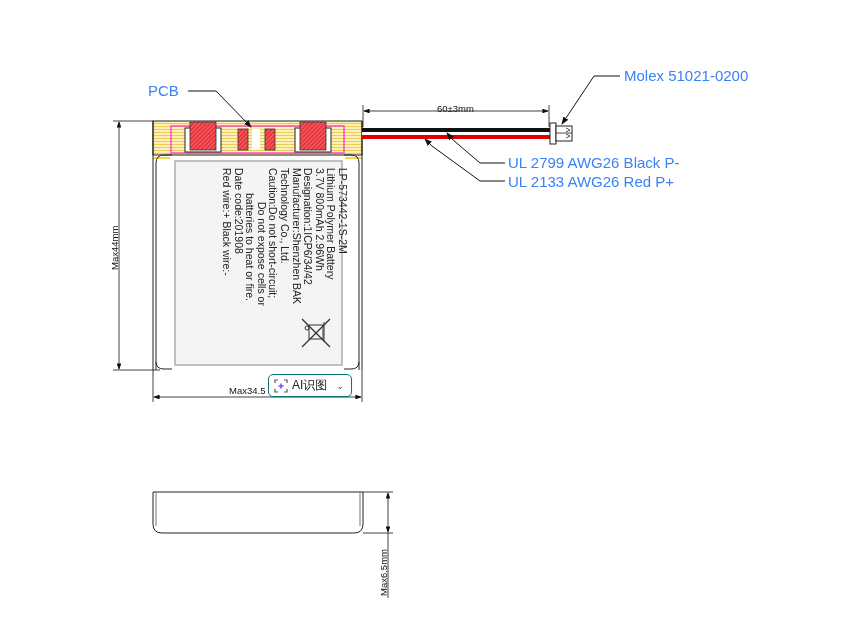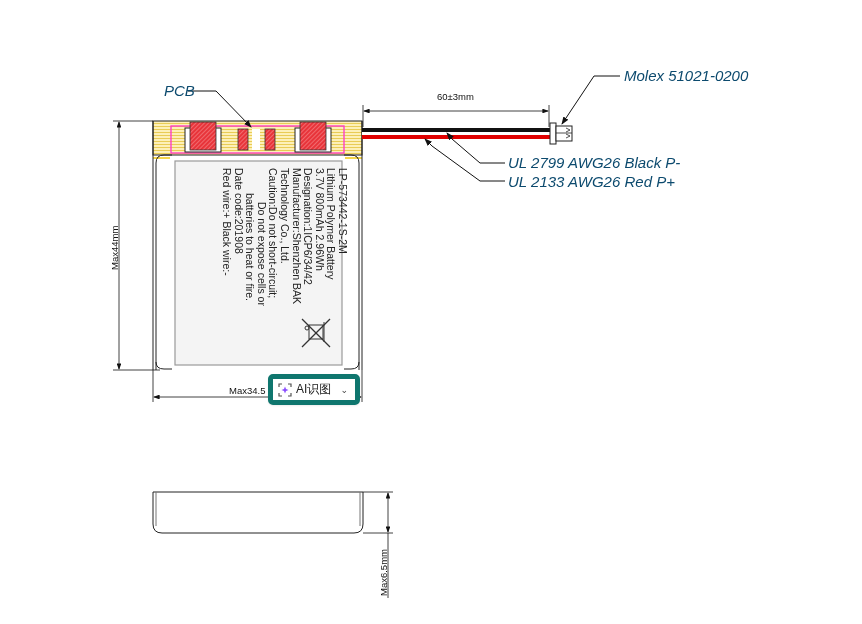--- a/index.html
+++ b/index.html
@@ -1,30 +1,30 @@
 <!DOCTYPE html>
 <html><head>
 <meta charset="utf-8">
 <style>
   html, body { margin:0; padding:0; background:#ffffff; }
   body { width:862px; height:624px; position:relative; overflow:hidden; font-family:"Liberation Sans", sans-serif; color:#000; }
   .abs { position:absolute; }
   svg.canvas { position:absolute; left:0; top:0; }
-  .callout { font-size:15px; color:#0c4a6e; white-space:nowrap; line-height:1;font-style:italic; }
+  .callout { font-size:15px; color:#3b82f6; white-space:nowrap; line-height:1; }
   .dim-text { font-size:9.5px; color:#111; white-space:nowrap; line-height:1; }
   .label-lines { position:absolute; left:178px; top:168px; width:170px; height:195px; }
   .label-rot {
     position:absolute; left:170px; top:0; transform-origin:0 0; transform:rotate(90deg);
     width:195px; font-size:10.5px; line-height:11.6px; color:#222; white-space:nowrap;
   }
   .label-rot div { height:11.6px; }
   .indent { padding-left:34px; }
   .indent2 { padding-left:25px; }
   .ai-btn {
-    position:absolute; left:268px; top:374px; width:82px; height:21px; border:5px solid #0f766e; border-radius:5px;
+    position:absolute; left:268px; top:374px; width:82px; height:21px; border:1px solid #0f766e; border-radius:5px;
     background:#fff; box-shadow:0 1px 2px rgba(0,0,0,0.08); display:flex; align-items:center; font-size:12px; color:#222;
   }
   .ai-btn .ai-icon { width:14px; height:14px; margin-left:5px; margin-right:4px; position:relative; }
   .ai-btn .chev { margin-left:auto; margin-right:7px; font-size:9px; color:#444; }
 </style>
 </head>
 <body>
 
 <svg class="canvas" width="862" height="624" viewBox="0 0 862 624">
   <defs>
@@ -121,26 +121,26 @@
 
   <g transform="translate(316,333) rotate(90)">
     <rect x="-8" y="-7" width="14" height="14" fill="none" stroke="#333" stroke-width="1"></rect>
     <line x1="-11" y1="-8" x2="9" y2="-8" stroke="#333" stroke-width="1"></line>
     <circle cx="-5" cy="9" r="2" fill="none" stroke="#333" stroke-width="1"></circle>
     <line x1="-14" y1="-14" x2="14" y2="14" stroke="#333" stroke-width="1.2"></line>
     <line x1="14" y1="-14" x2="-14" y2="14" stroke="#333" stroke-width="1.2"></line>
   </g>
 </svg>
 
-<div class="abs callout" style="left:164px; top:83px;">PCB</div>
+<div class="abs callout" style="left:148px; top:83px;">PCB</div>
 <div class="abs callout" style="left:624px; top:68px;">Molex 51021-0200</div>
 <div class="abs callout" style="left:508px; top:155px;">UL 2799 AWG26 Black P-</div>
 <div class="abs callout" style="left:508px; top:174px;">UL 2133 AWG26 Red P+</div>
 
-<div class="abs dim-text" style="left:437px; top:92px;">60±3mm</div>
+<div class="abs dim-text" style="left:437px; top:104px;">60±3mm</div>
 <div class="abs dim-text" style="left:110px; top:270px; transform:rotate(-90deg); transform-origin:0 0;">Max44mm</div>
 <div class="abs dim-text" style="left:229px; top:386px;">Max34.5</div>
 <div class="abs dim-text" style="left:379px; top:596px; transform:rotate(-90deg); transform-origin:0 0;">Max6.5mm</div>
 
 <div class="label-lines">
   <div class="label-rot">
     <div>LP-573442-1S-2M</div>
     <div>Lithium Polymer Battery</div>
     <div>3.7V 800mAh 2.96Wh</div>
     <div>Designation:1ICP6/34/42</div>

